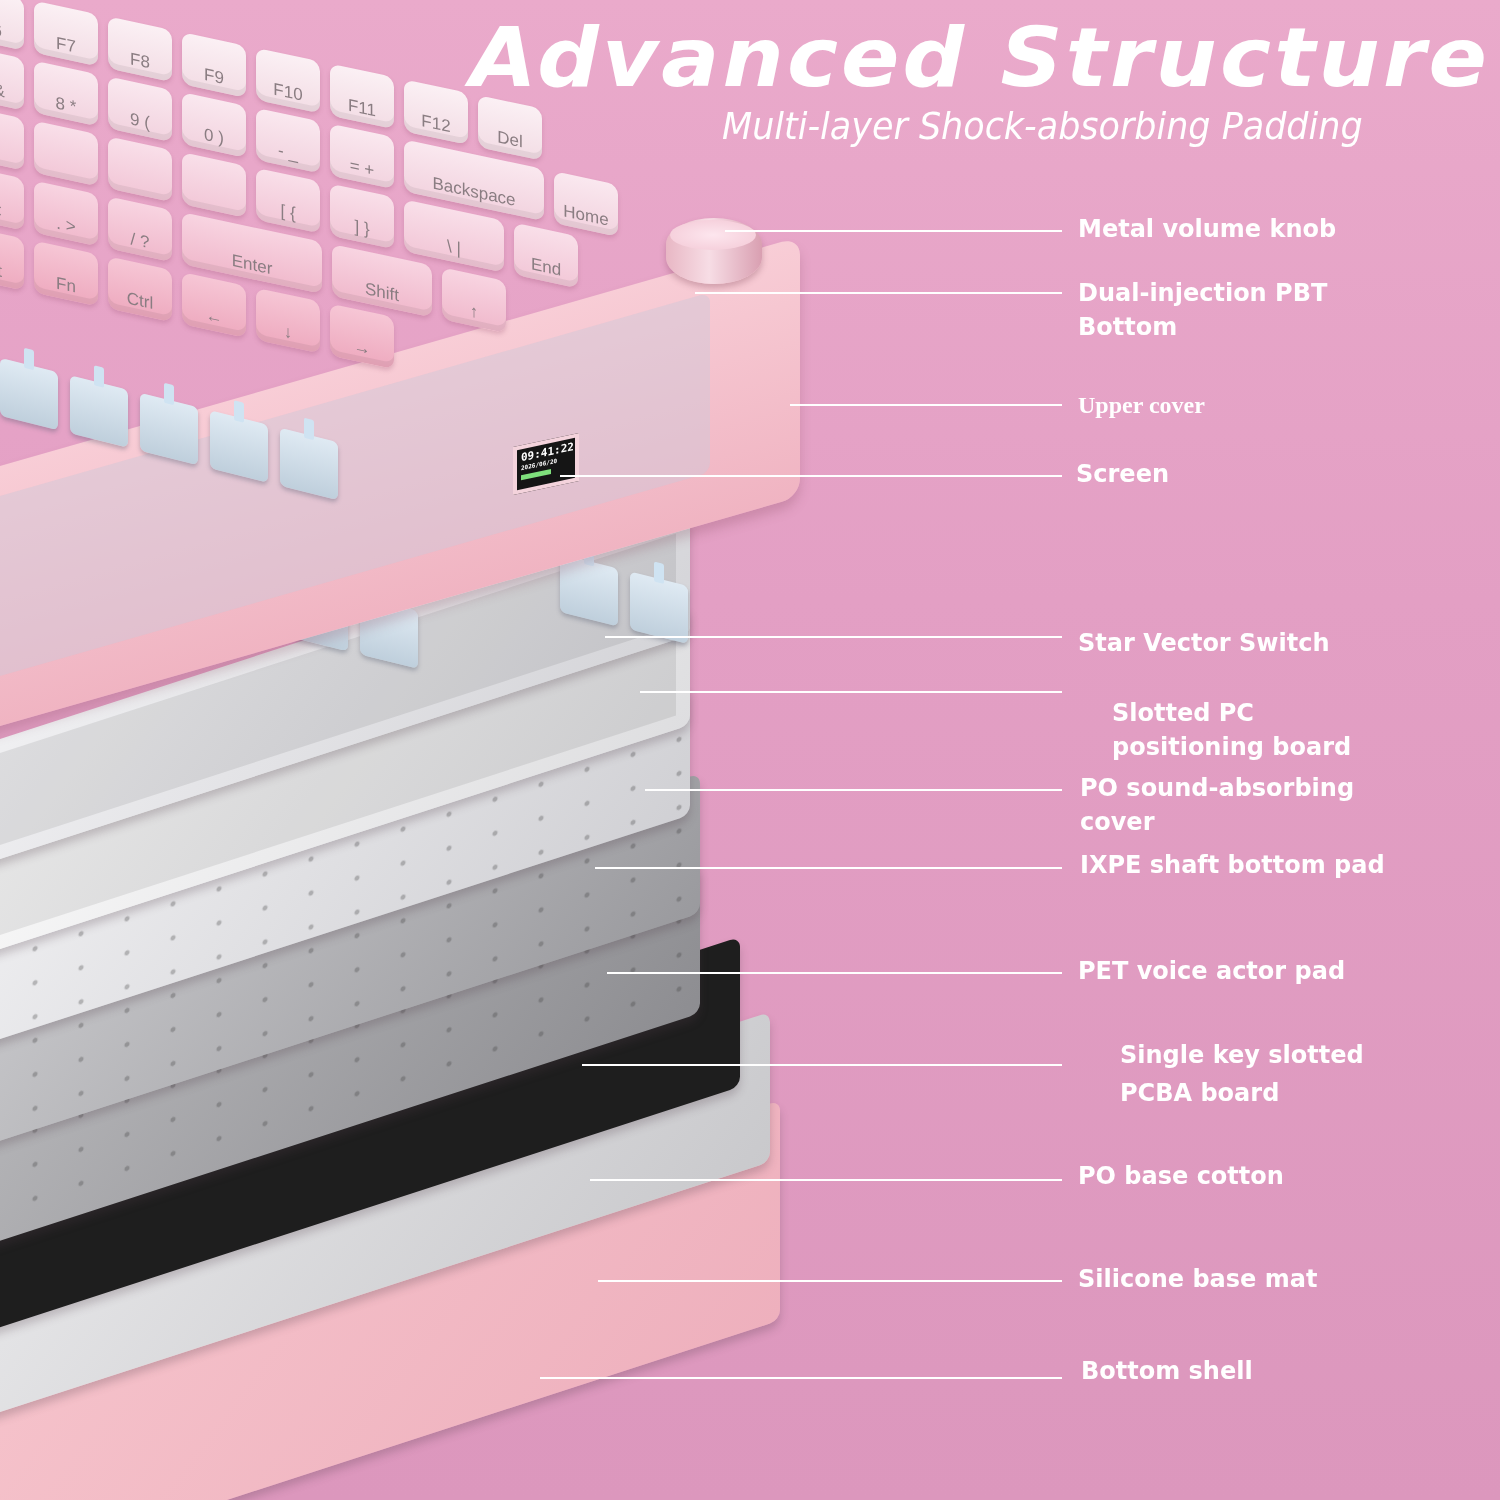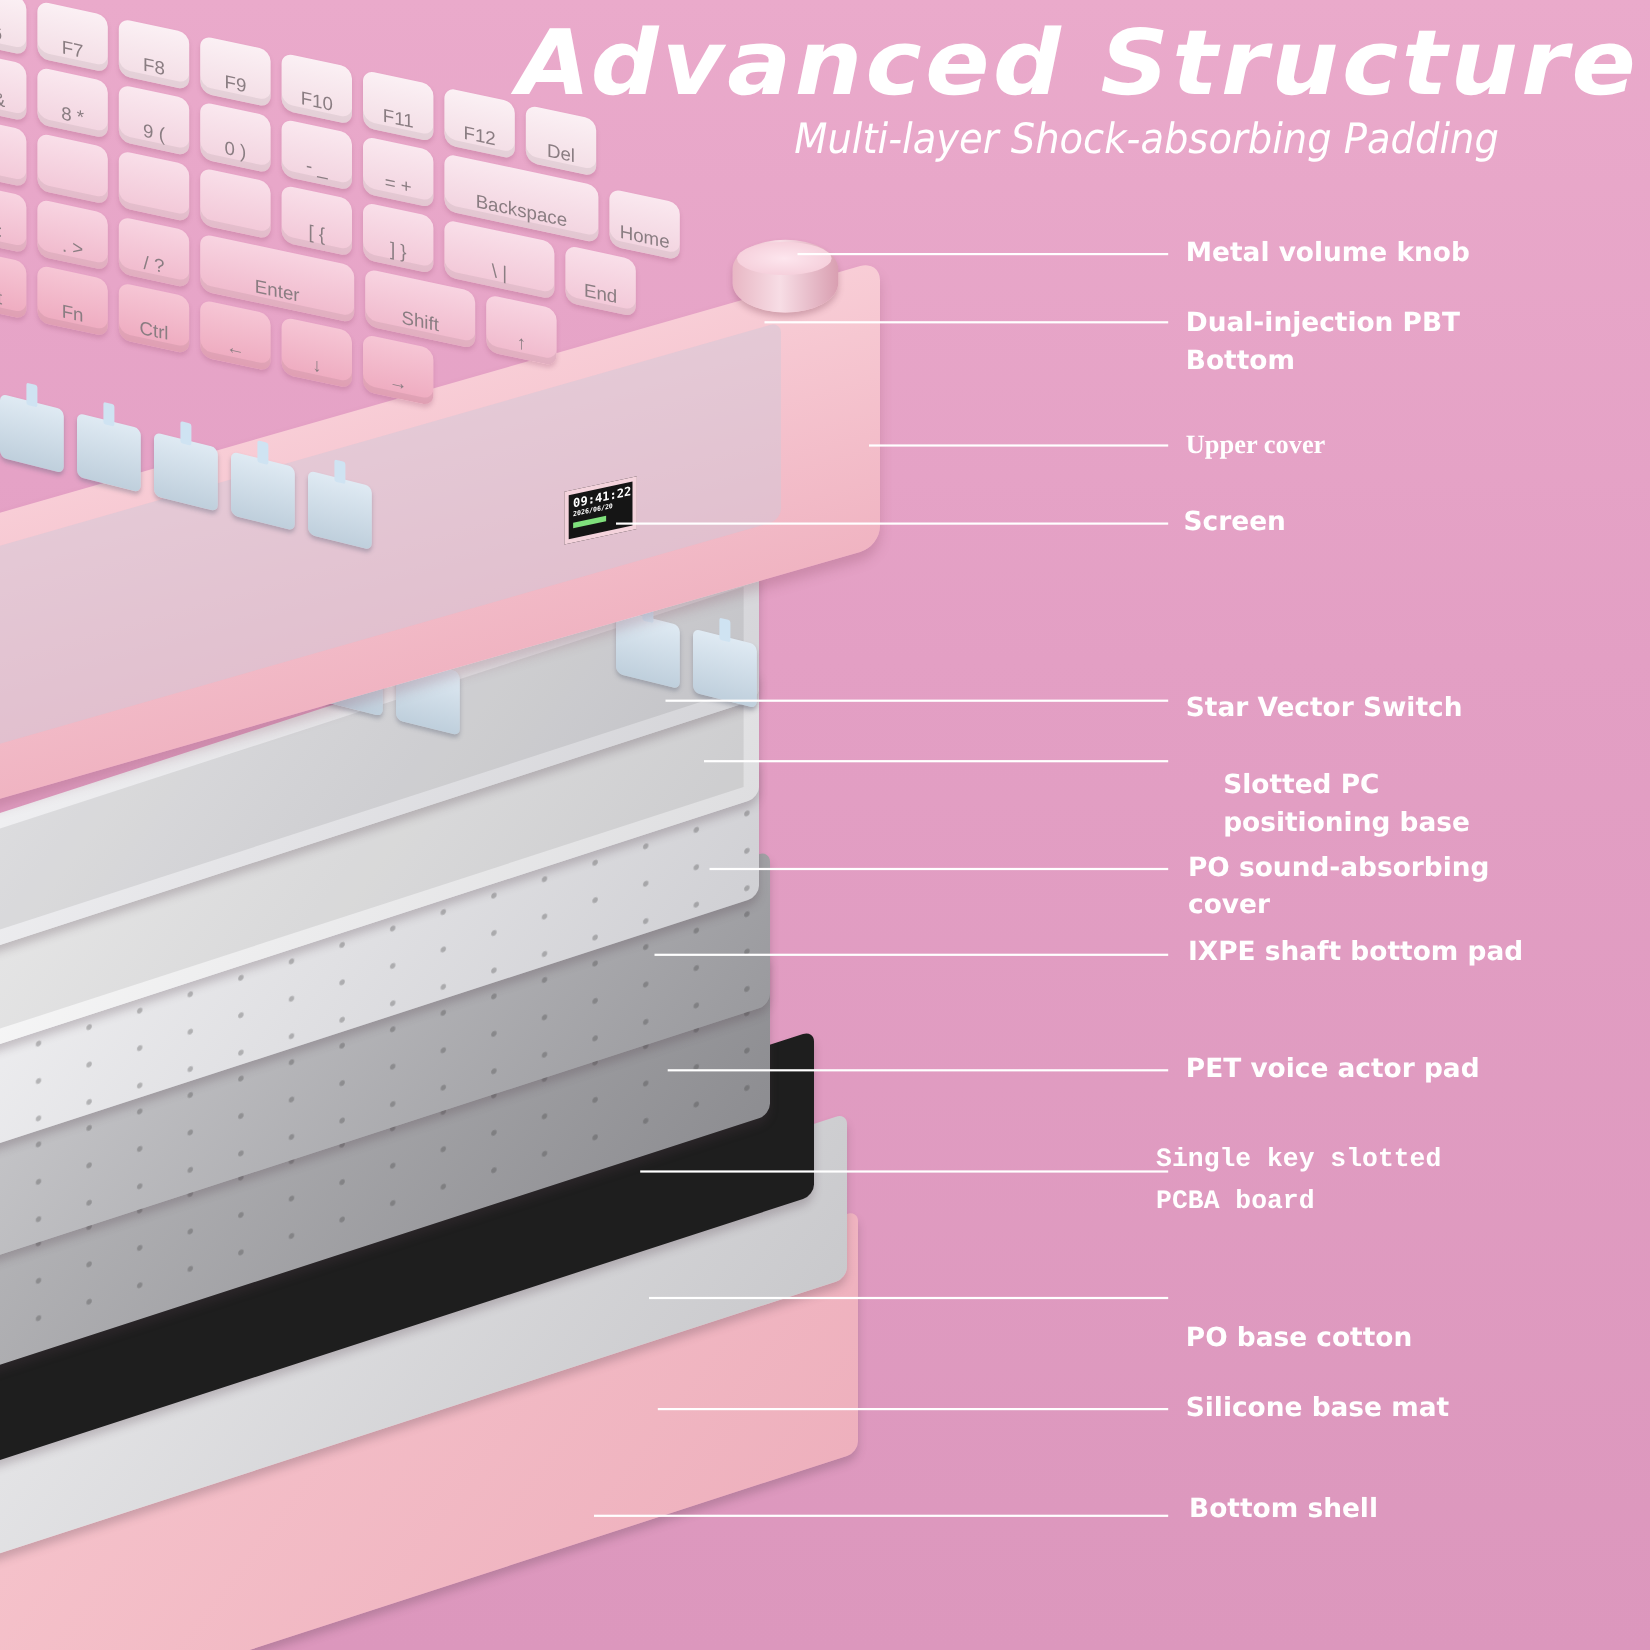--- a/index.html
+++ b/index.html
@@ -235,37 +235,37 @@
   <span>Upper cover</span>
 </div>
 <div class="label" style="left:1076px; top:457px;">
   <span>Screen</span>
 </div>
 <div class="label" style="left:1078px; top:602px;margin-top:24px;">
   <span>Star Vector Switch</span>
 </div>
 <div class="label" style="left:1078px; top:696px;margin-left:34px;">
   <div>Slotted PC</div>
-  <div>positioning base</div>
+  <div>positioning board</div>
 </div>
 <div class="label" style="left:1080px; top:771px;">
   <div>PO sound-absorbing</div>
   <div>cover</div>
 </div>
 <div class="label" style="left:1080px; top:848px;">
   <span>IXPE shaft bottom pad</span>
 </div>
 <div class="label" style="left:1078px; top:954px;">
   <span>PET voice actor pad</span>
 </div>
-<div class="label" style="left:1051px; top:1036px; line-height:38px;font-family:Liberation Mono, monospace;">
+<div class="label" style="left:1120px; top:1036px; line-height:38px;">
   <div>Single key slotted</div>
   <div>PCBA board</div>
 </div>
-<div class="label" style="left:1078px; top:1159px;margin-top:40px;">
+<div class="label" style="left:1078px; top:1159px;">
   <span>PO base cotton</span>
 </div>
 <div class="label" style="left:1078px; top:1262px;">
   <span>Silicone base mat</span>
 </div>
 <div class="label" style="left:1081px; top:1354px;">
   <span>Bottom shell</span>
 </div>
 
 </body></html>

